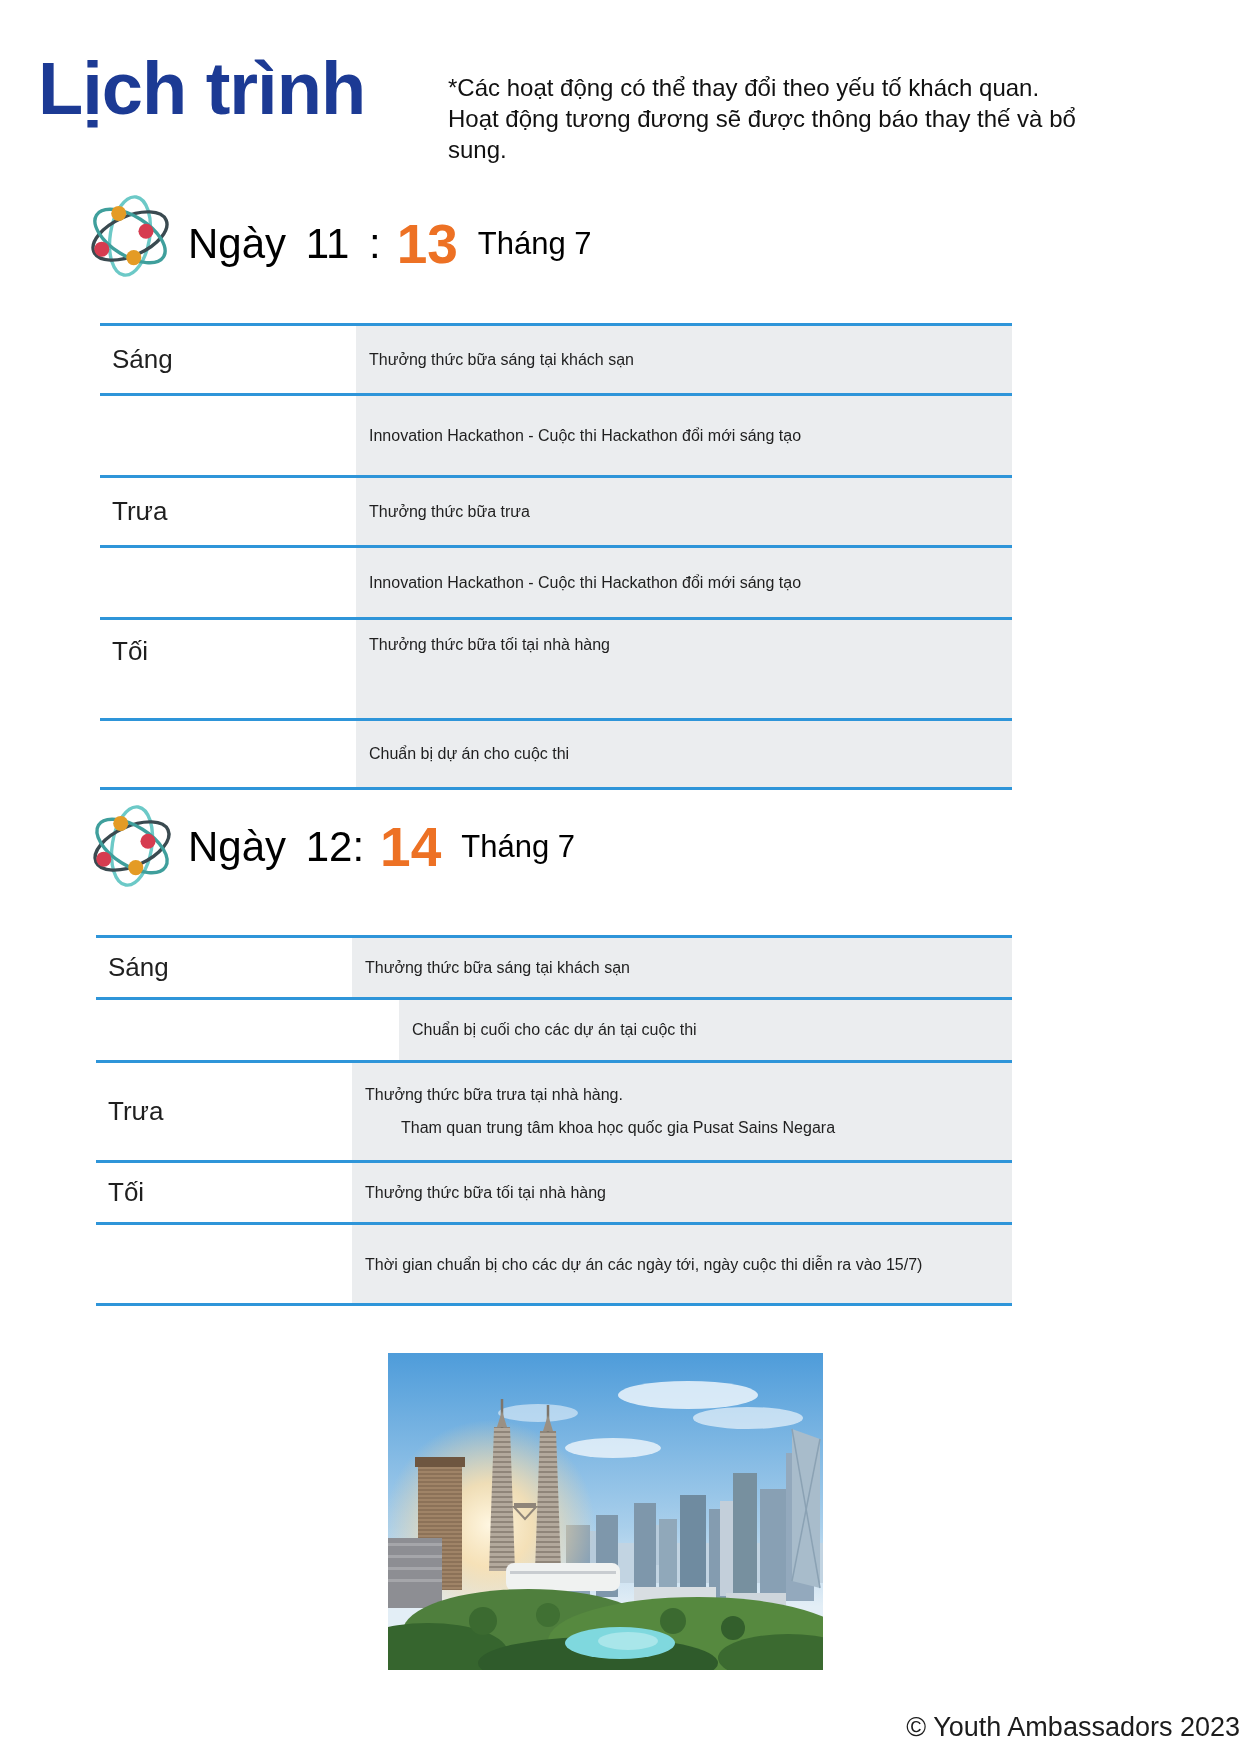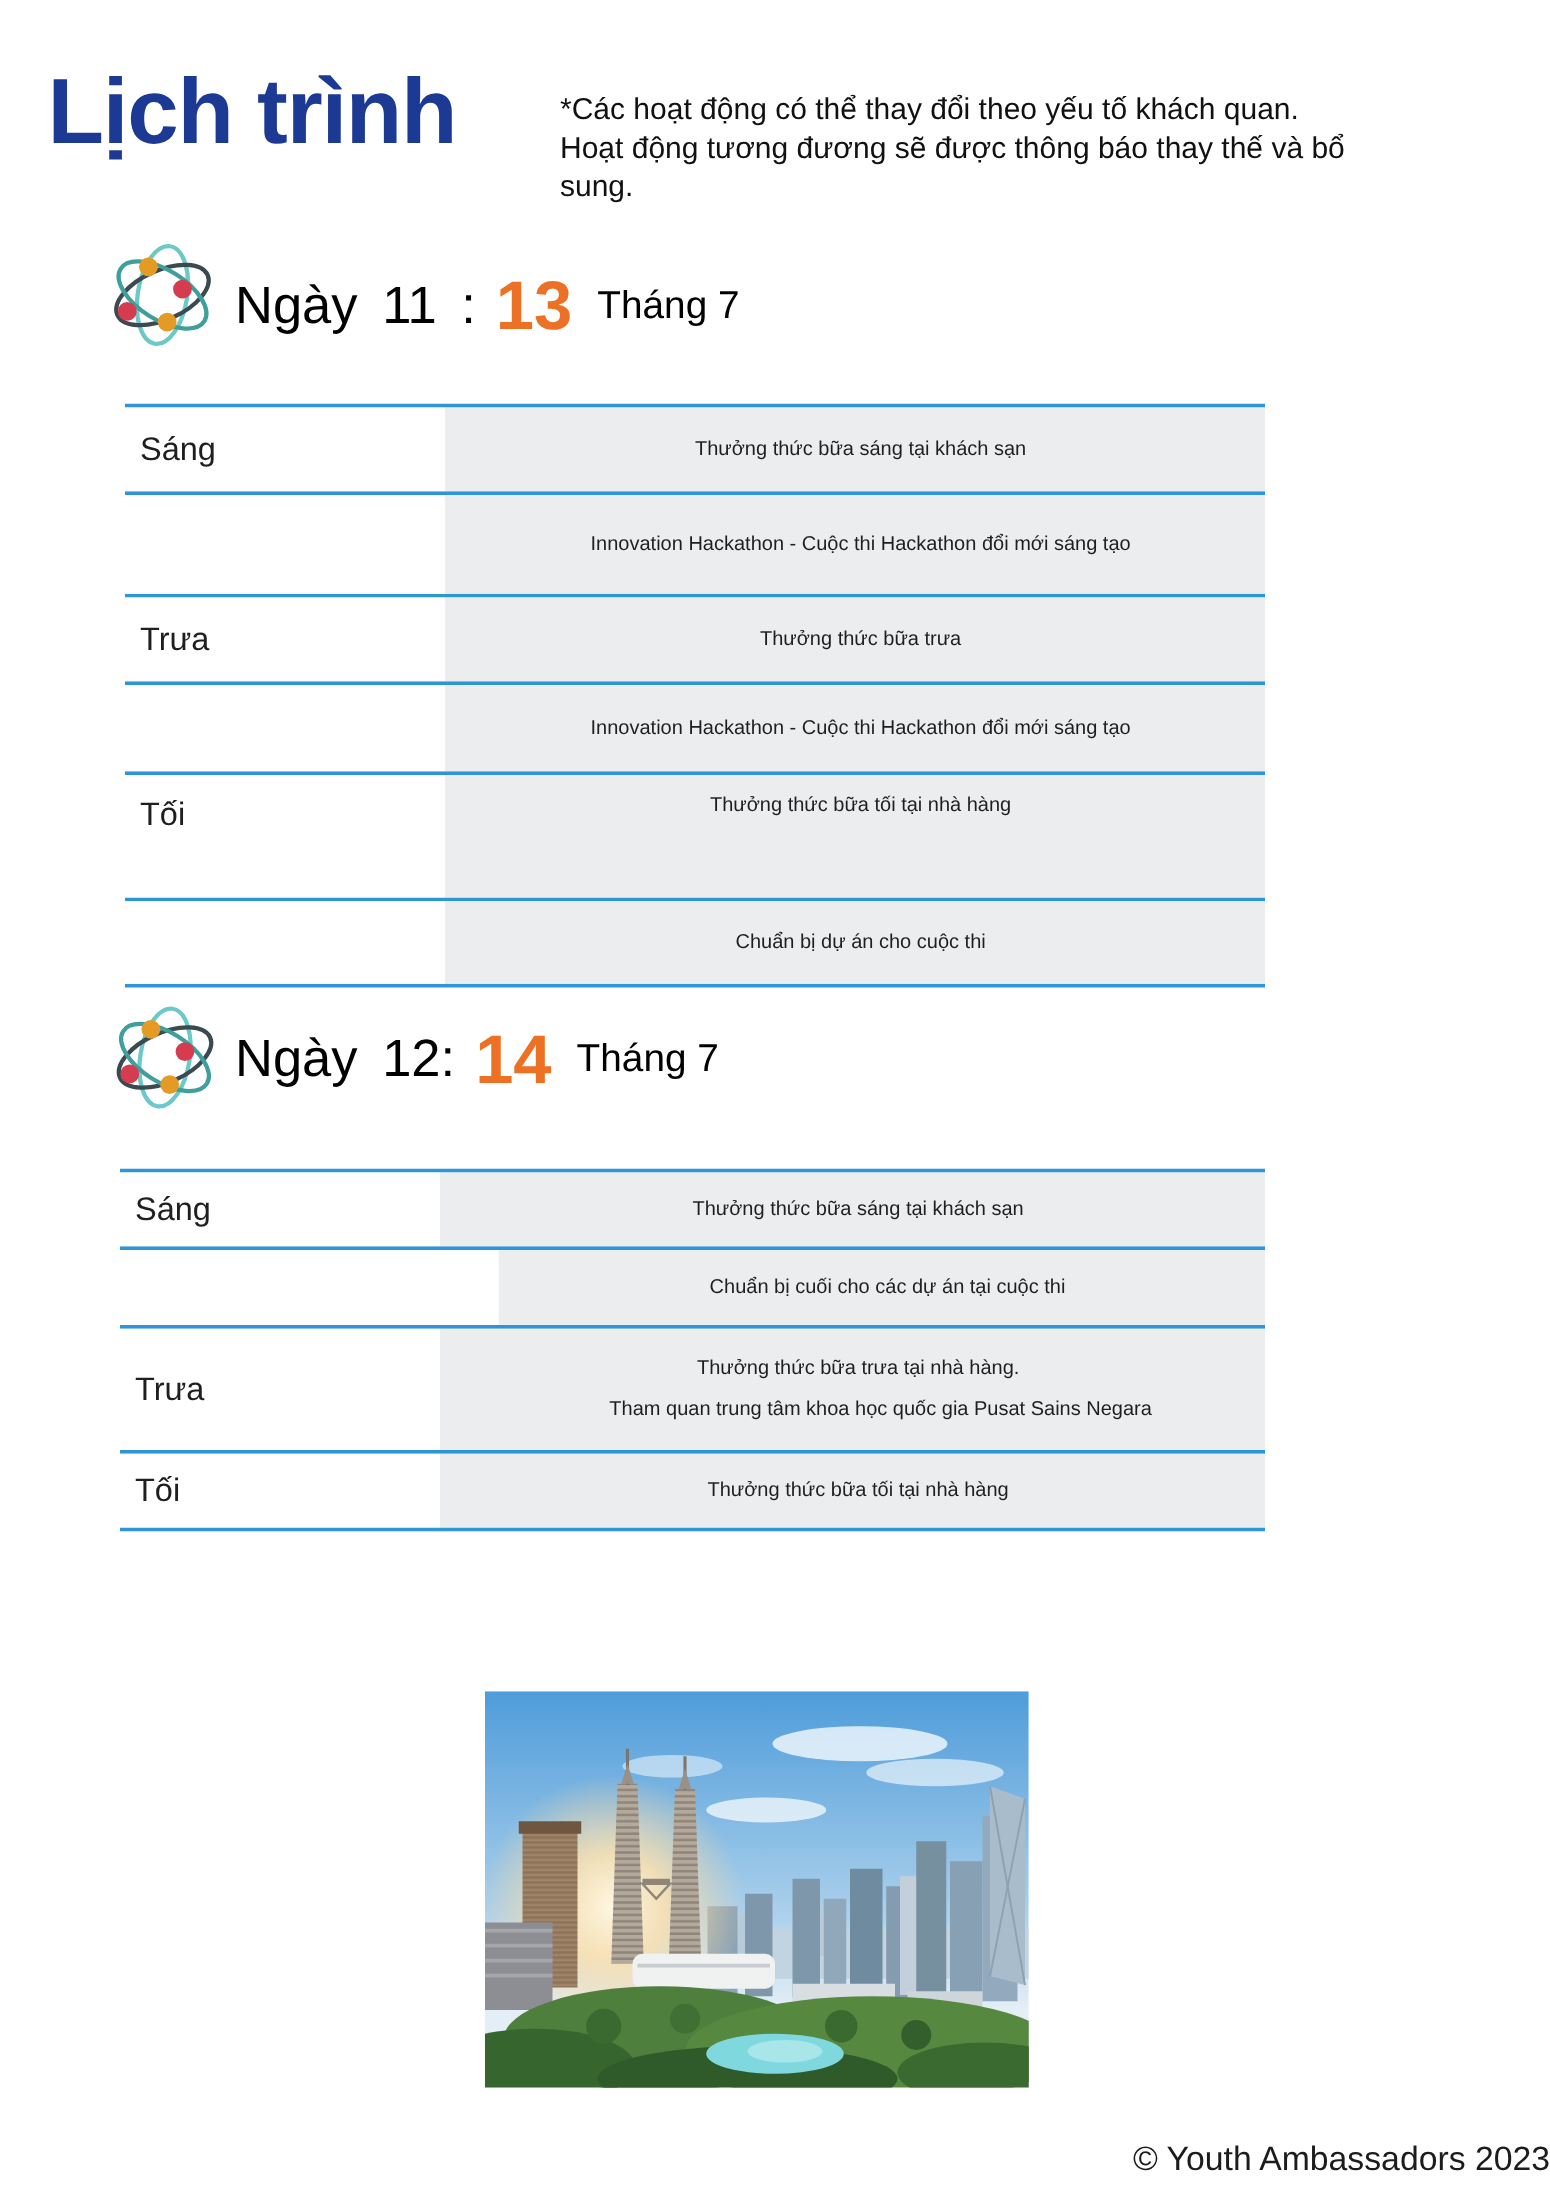--- a/index.html
+++ b/index.html
@@ -20,21 +20,21 @@
   .atom{position:absolute;width:94px;height:96px;}
   .atom1{left:83px;top:188px;}
   .atom2{left:85px;top:798px;}
   .day-line{position:absolute;display:flex;align-items:center;height:60px;}
   .day-line1{left:188px;top:214px;}
   .day-line2{left:188px;top:817px;}
   .day-prefix{font-size:42px;color:#000;word-spacing:8px;}
   .day-num{font-size:55px;font-weight:bold;color:#ed7124;margin:0 20px 0 16px;line-height:1;}
   .day-suffix{font-size:31px;color:#000;}
   
-  .sched{position:absolute;border-top:3px solid #2e95d9;text-align:center;}
+  .sched{position:absolute;border-top:3px solid #2e95d9;}
   .sched1{left:100px;top:323px;width:912px;}
   .sched2{left:96px;top:935px;width:916px;}
   .srow{display:flex;border-bottom:3px solid #2e95d9;}
   .c1{width:256px;background:#ffffff;display:flex;align-items:center;
       padding-left:12px;box-sizing:border-box;font-size:26px;color:#1f1f1f;}
   .c2{flex:1;background:#ebedef;display:flex;flex-direction:column;justify-content:center;
       padding-left:13px;padding-right:4px;box-sizing:border-box;font-size:16px;color:#1f1f1f;}
   .act{white-space:nowrap;}
   .act.wrap{white-space:normal;max-width:662px;line-height:33px;}
   .gap2>.act + .act{margin-top:15px;margin-left:36px;}
@@ -153,20 +153,26 @@
       <div class="c1">Trưa</div>
       <div class="c2 gap2">
         <div class="act">Thưởng thức bữa trưa tại nhà hàng.</div>
         <div class="act">Tham quan trung tâm khoa học quốc gia Pusat Sains Negara</div>
       </div>
     </div>
     <div class="srow t2r4">
       <div class="c1">Tối</div>
       <div class="c2">
           <div class="act">Thưởng thức bữa tối tại nhà hàng</div>
+        </div>
+    </div>
+    <div class="srow t2r5">
+      <div class="c1"></div>
+      <div class="c2">
+          <div class="act wrap">Thời gian chuẩn bị cho các dự án các ngày tới, ngày cuộc thi diễn ra vào 15/7)</div>
         </div>
     </div>
   </div>
 
   <svg class="photo" viewBox="0 0 435 317">
     <defs>
       <linearGradient id="sky" x1="0" y1="0" x2="0" y2="1">
         <stop offset="0" stop-color="#4e9cda"></stop>
         <stop offset="0.55" stop-color="#a9cfeb"></stop>
         <stop offset="0.8" stop-color="#e3eef6"></stop>

